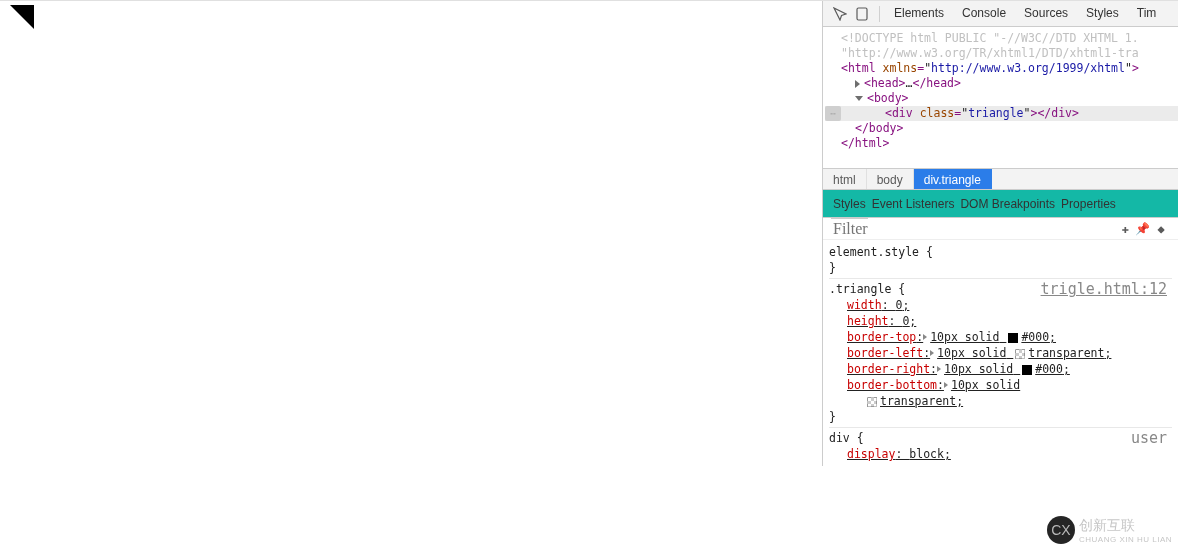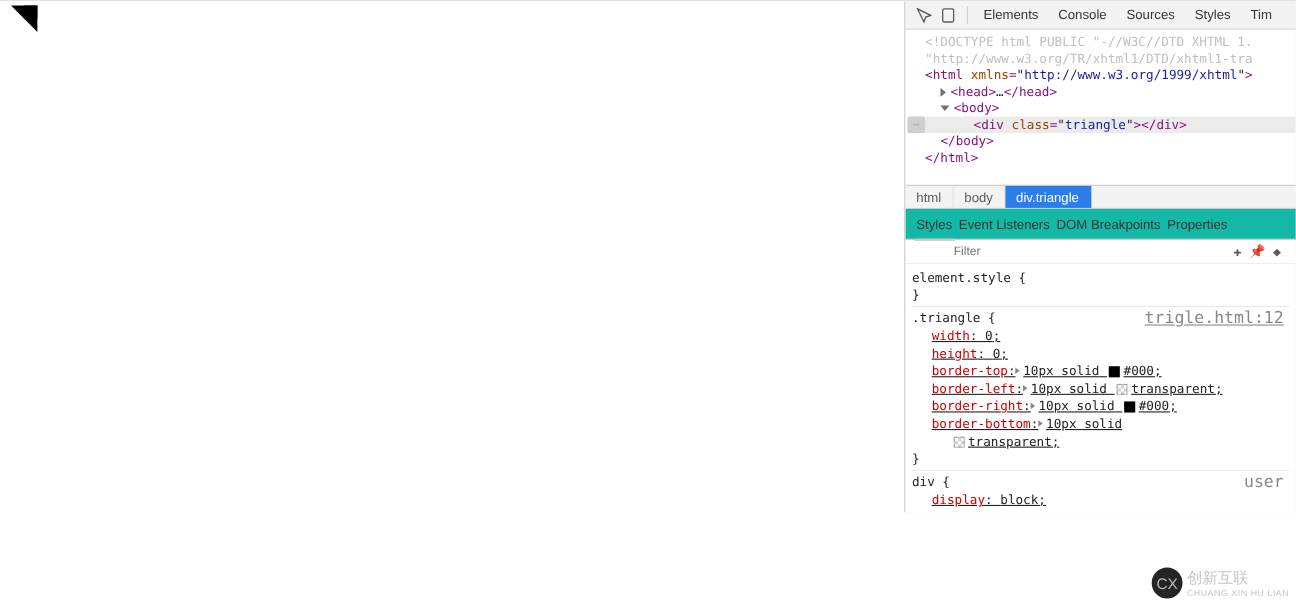--- a/index.html
+++ b/index.html
@@ -35,21 +35,21 @@
   .breadcrumb { display: flex; background: #f3f3f3; border-top: 1px solid #ccc; border-bottom: 1px solid #ccc; font-family: "Segoe UI", Arial, sans-serif; height: 22px; align-items: stretch; }
   .bc-item { padding: 0 10px; color: #5a5a5a; line-height: 22px; border-right: 1px solid #e0e0e0; }
   .bc-item.sel { background: #2b7de9; color: #ffffff; border-right: 1px solid #2b7de9; }
   
   .styletabs { display: flex; gap: 2px; background: #14b8a6; padding: 0 8px; border-bottom: 1px solid #ccc; font-family: "Segoe UI", Arial, sans-serif; height: 28px; align-items: center; }
   .stab { color: #333; cursor: default; padding: 0 2px; line-height: 28px; }
   .stab.active { position: relative; }
   .stab.active::after { content: ""; position: absolute; left: 0; right: 0; bottom: -1px; height: 2px; background: #ccc; }
   
   .filterrow { display: flex; align-items: center; background: #fff; padding: 2px 8px; border-bottom: 1px solid #eee; height: 22px; }
-  .filterrow input { flex: 1; border: none; outline: none; font-family: Liberation Sans, sans-serif; color: #999; font-size: 11px; background: transparent; margin-left: 34px; }
+  .filterrow input { flex: 1; border: none; outline: none; font-family: Liberation Serif, serif; color: #999; font-size: 16px; background: transparent; }
   .filterrow .ricon { width: 18px; text-align: center; color: #5a5a5a; }
   
   .rules { flex: 0 0 auto; background: #fff; padding: 4px 6px 0 6px; font-family: Menlo, Consolas, monospace; font-size: 11.5px; line-height: 16px; overflow: hidden; }
   .rule { border-bottom: 1px solid #e8e8e8; padding-bottom: 2px; margin-bottom: 2px; position: relative; }
   .rule .src { position: absolute; right: 5px; top: 0; color: #888; text-decoration: underline; font-size: 15px; }
   .sel { color: #222; }
   .propn { color: #c80000; }
   .propv { color: #222; }
   .indent { padding-left: 18px; text-decoration: underline; }
   .miniarrow { display: inline-block; width: 0; height: 0; border-top: 3px solid transparent; border-bottom: 3px solid transparent; border-left: 4px solid #888; margin: 0 3px 1px 0; vertical-align: middle; }

